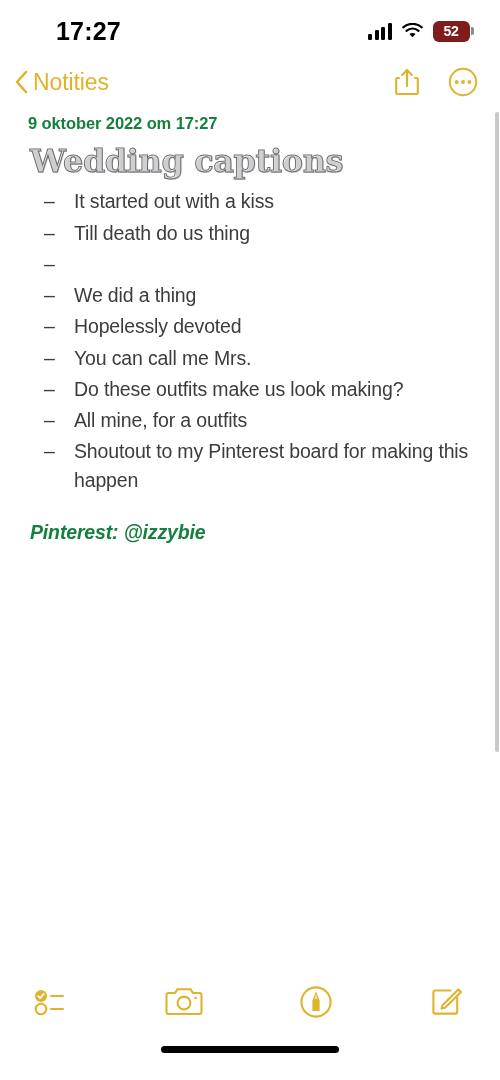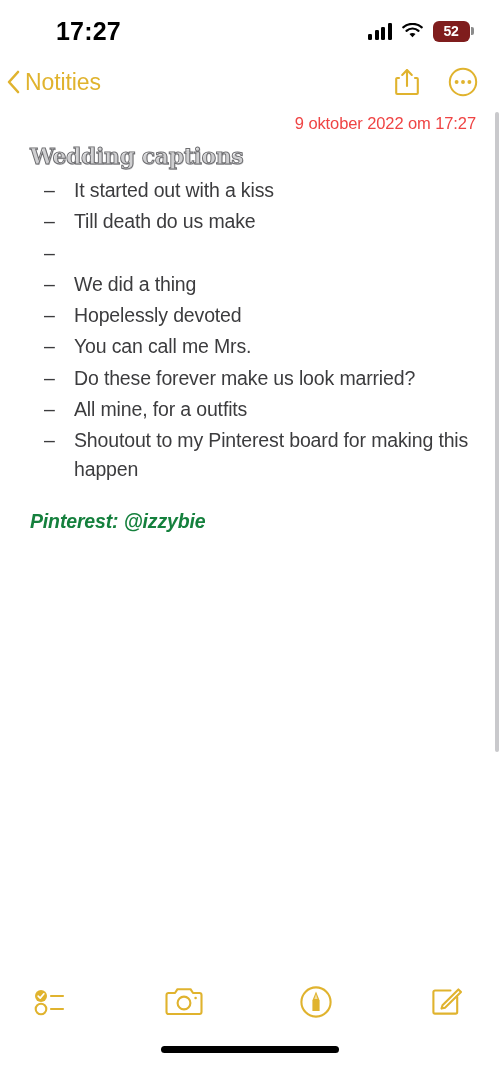--- a/index.html
+++ b/index.html
@@ -95,21 +95,21 @@
     opacity: .45;
   }
 
   
   .nav-bar {
     height: 48px;
     flex: 0 0 48px;
     display: flex;
     align-items: center;
     justify-content: space-between;
-    padding: 0 22px 0 2px;
+    padding: 0 22px 0 10px;
   }
   .nav-back {
     display: flex;
     align-items: center;
     gap: 5px;
     color: #E0B32E;
     cursor: pointer;
     background: none;
     border: none;
     padding: 2px 4px;
@@ -137,31 +137,32 @@
 
   
   .note-scroll {
     flex: 1 1 auto;
     position: relative;
     overflow: hidden;
     padding: 0 24px 0 28px;
   }
 
   .note-date {
-    text-align: right;
-    color: #ef4444;
+    text-align: left;
+    color: #15803d;
     font-size: 16.5px;
     margin-top: 8px;
     margin-bottom: 11px;
     letter-spacing: -0.1px;
+    font-weight: bold;
   }
 
   .note-title {
     font-family: "DejaVu Serif", "Liberation Serif", serif;
-    font-size: 22px;
+    font-size: 32px;
     font-weight: bold;
     letter-spacing: -0.4px;
     line-height: 1.12;
     color: transparent;
     -webkit-text-stroke: 1px #6d6d70;
     text-shadow: 0.7px 0.7px 0 rgba(140,140,145,0.42);
     margin: 11px 0 6px 2px;
     white-space: nowrap;
   }
 
@@ -303,40 +304,40 @@
 
     <div class="note-title">Wedding captions</div>
 
     <ul class="note-list">
         <li>
           <span class="dash">–</span>
           <span class="txt">It started out with a kiss</span>
         </li>
         <li>
           <span class="dash">–</span>
-          <span class="txt">Till death do us make</span>
+          <span class="txt">Till death do us thing</span>
         </li>
         <li>
           <span class="dash">–</span>
         </li>
         <li>
           <span class="dash">–</span>
           <span class="txt">We did a thing</span>
         </li>
         <li>
           <span class="dash">–</span>
           <span class="txt">Hopelessly devoted</span>
         </li>
         <li>
           <span class="dash">–</span>
           <span class="txt">You can call me Mrs.</span>
         </li>
         <li>
           <span class="dash">–</span>
-          <span class="txt">Do these forever make us look married?</span>
+          <span class="txt">Do these outfits make us look making?</span>
         </li>
         <li>
           <span class="dash">–</span>
           <span class="txt">All mine, for a outfits</span>
         </li>
         <li>
           <span class="dash">–</span>
           <span class="txt">Shoutout to my Pinterest board for making this happen</span>
         </li>
       </ul>

